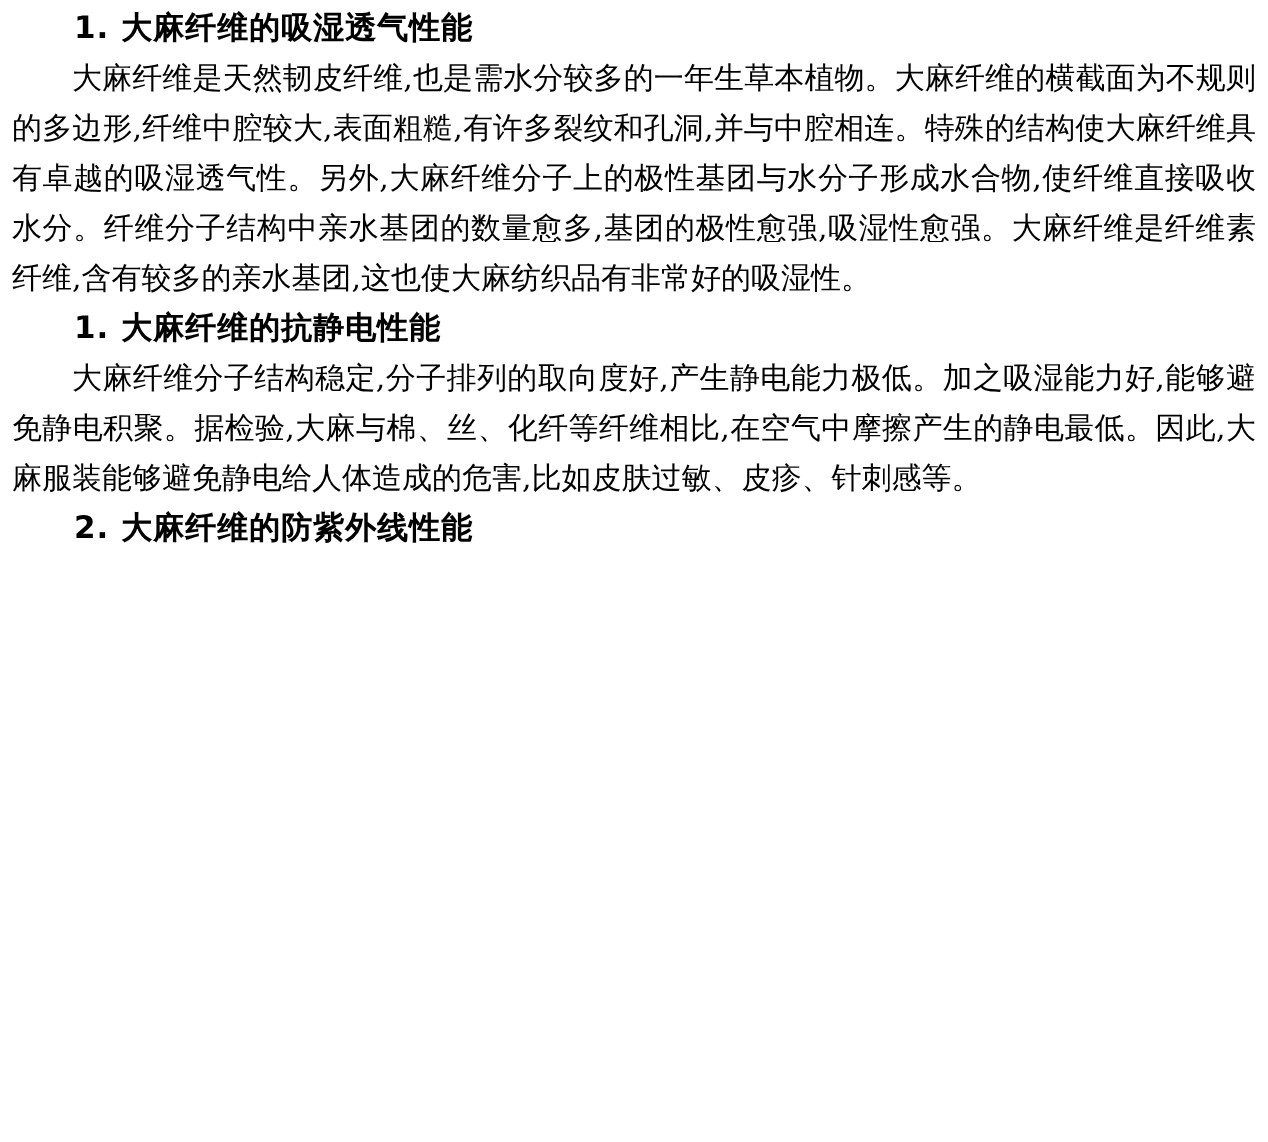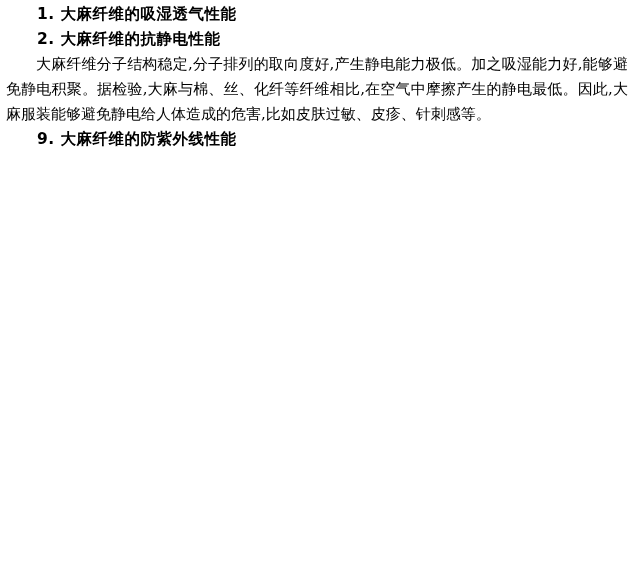--- a/index.html
+++ b/index.html
@@ -37,19 +37,20 @@
     margin: 0;
     text-indent: 2em;
   }
 </style>
 </head>
 <body>
 
 <div class="page">
 
   <h3 class="section-heading">1. 大麻纤维的吸湿透气性能</h3>
+  <p class="paragraph">大麻纤维是天然韧皮纤维,也是需水分较多的一年生草本植物。大麻纤维的横截面为不规则的多边形,纤维中腔较大,表面粗糙,有许多裂纹和孔洞,并与中腔相连。特殊的结构使大麻纤维具有卓越的吸湿透气性。另外,大麻纤维分子上的极性基团与水分子形成水合物,使纤维直接吸收水分。纤维分子结构中亲水基团的数量愈多,基团的极性愈强,吸湿性愈强。大麻纤维是纤维素纤维,含有较多的亲水基团,这也使大麻纺织品有非常好的吸湿性。</p>
 
-  <h3 class="section-heading">2. 大麻纤维的抗静电性能</h3>
+  <h3 class="section-heading">1. 大麻纤维的抗静电性能</h3>
   <p class="paragraph">大麻纤维分子结构稳定,分子排列的取向度好,产生静电能力极低。加之吸湿能力好,能够避免静电积聚。据检验,大麻与棉、丝、化纤等纤维相比,在空气中摩擦产生的静电最低。因此,大麻服装能够避免静电给人体造成的危害,比如皮肤过敏、皮疹、针刺感等。</p>
 
-  <h3 class="section-heading">9. 大麻纤维的防紫外线性能</h3>
+  <h3 class="section-heading">2. 大麻纤维的防紫外线性能</h3>
 
 </div>
 
 </body></html>

